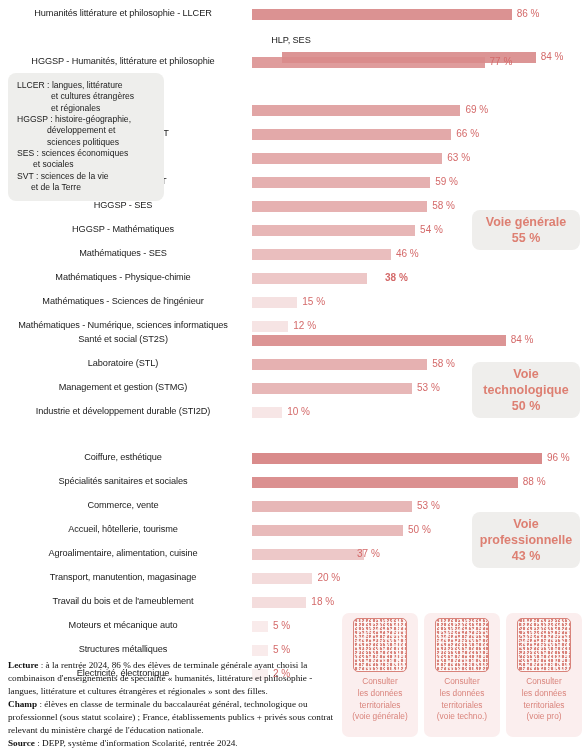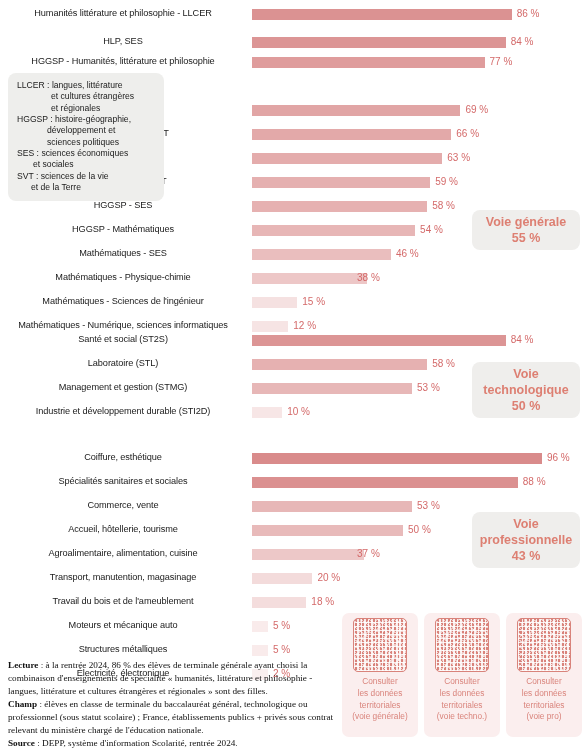--- a/index.html
+++ b/index.html
@@ -153,21 +153,21 @@
 <body>
 
 <div id="chart-area">
     <div class="bar-row" style="top: 2px;">
       <div class="bar-label">Humanités littérature et philosophie - LLCER</div>
       <div class="bar-track">
         <div class="bar-fill" style="width: 259.72px; opacity: 0.937;"></div>
         <div class="bar-value" style="left: 264.72px;">86 %</div>
       </div>
     </div>
-    <div class="bar-row" style="top: 30px;">
+    <div class="bar-row" style="top: 36px; flex-direction: column;">
       <div class="bar-label">HLP, SES</div>
       <div class="bar-track">
         <div class="bar-fill" style="width: 253.68px; opacity: 0.918;"></div>
         <div class="bar-value" style="left: 258.68px;">84 %</div>
       </div>
     </div>
     <div class="bar-row" style="top: 50px;">
       <div class="bar-label">HGGSP - Humanités, littérature et philosophie</div>
       <div class="bar-track">
         <div class="bar-fill" style="width: 232.54px; opacity: 0.851;"></div>
@@ -223,21 +223,21 @@
       <div class="bar-label">Mathématiques - SES</div>
       <div class="bar-track">
         <div class="bar-fill" style="width: 138.92px; opacity: 0.557;"></div>
         <div class="bar-value" style="left: 143.92px;">46 %</div>
       </div>
     </div>
     <div class="bar-row" style="top: 266px;">
       <div class="bar-label">Mathématiques - Physique-chimie</div>
       <div class="bar-track">
         <div class="bar-fill" style="width: 114.76px; opacity: 0.481;"></div>
-        <div class="bar-value" style="left: 105px;">38 %</div>
+        <div class="bar-value" style="left: 133px; font-weight: bold;">38 %</div>
       </div>
     </div>
     <div class="bar-row" style="top: 290px;">
       <div class="bar-label">Mathématiques - Sciences de l'ingénieur</div>
       <div class="bar-track">
         <div class="bar-fill" style="width: 45.3px; opacity: 0.262;"></div>
         <div class="bar-value" style="left: 50.3px;">15 %</div>
       </div>
     </div>
     <div class="bar-row" style="top: 314px;">

